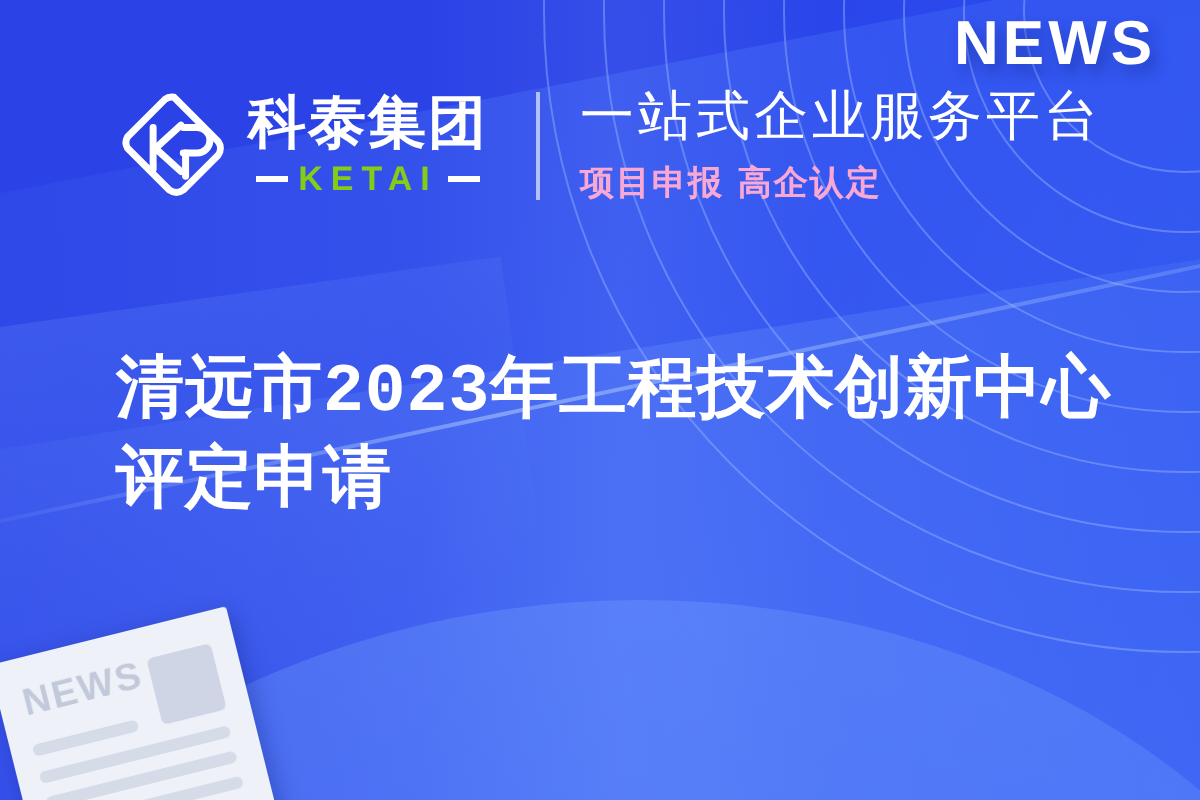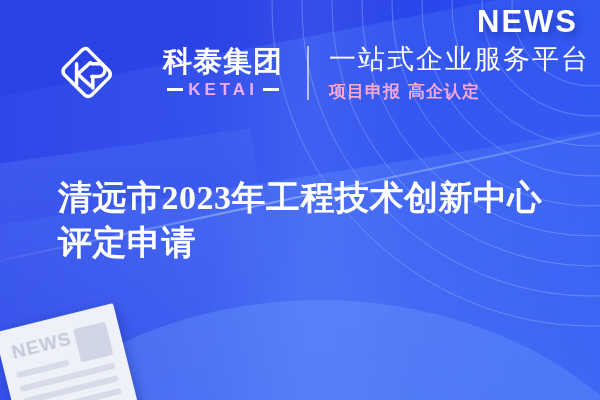--- a/index.html
+++ b/index.html
@@ -100,21 +100,20 @@
     width: 600px;
     height: 86px;
     display: flex;
     align-items: center;
   }
 
   .logo-block {
     display: flex;
     align-items: center;
     margin-left: 58px;
-    gap: 39px;
   }
   .logo-mark {
     width: 58px;
     height: 58px;
     flex: 0 0 58px;
   }
   .logo-words {
     margin-left: 8px;
     display: flex;
     flex-direction: column;
@@ -136,21 +135,21 @@
     width: 100%;
     justify-content: center;
   }
   .logo-dash {
     width: 16px;
     height: 3px;
     background: #ffffff;
     flex: 0 0 16px;
   }
   .logo-en {
-    color: #f0abfc;
+    color: #84cc16;
     font-size: 17px;
     font-weight: bold;
     letter-spacing: 4px;
     margin: 0 5px;
     white-space: nowrap;
   }
 
   .divider {
     width: 2px;
     height: 54px;
@@ -198,21 +197,21 @@
   .title {
     position: absolute;
     left: 58px;
     top: 152px;
     width: 512px;
     color: #ffffff;
     font-size: 34px;
     font-weight: bold;
     line-height: 45px;
     letter-spacing: 0.5px;
-    font-family: Liberation Serif, serif;
+    font-family: Liberation Mono, monospace;
   }
 
   
   .newspaper {
     position: absolute;
     left: 8px;
     top: 316px;
     width: 122px;
     height: 126px;
     transform: rotate(-14deg);

